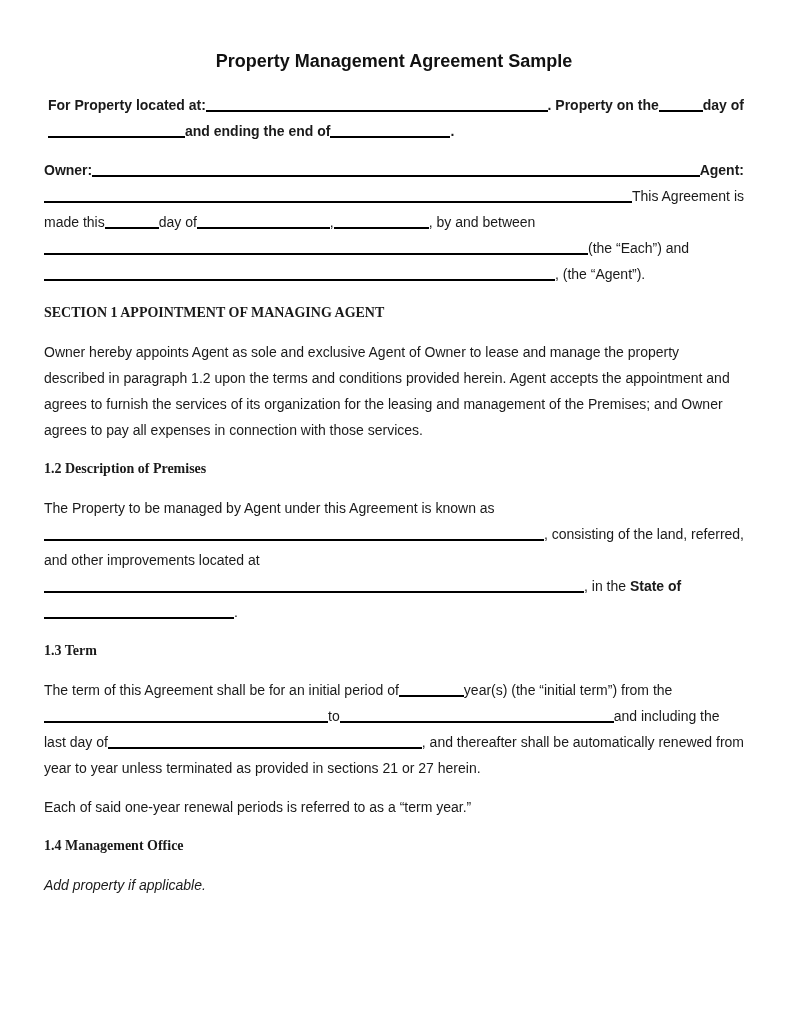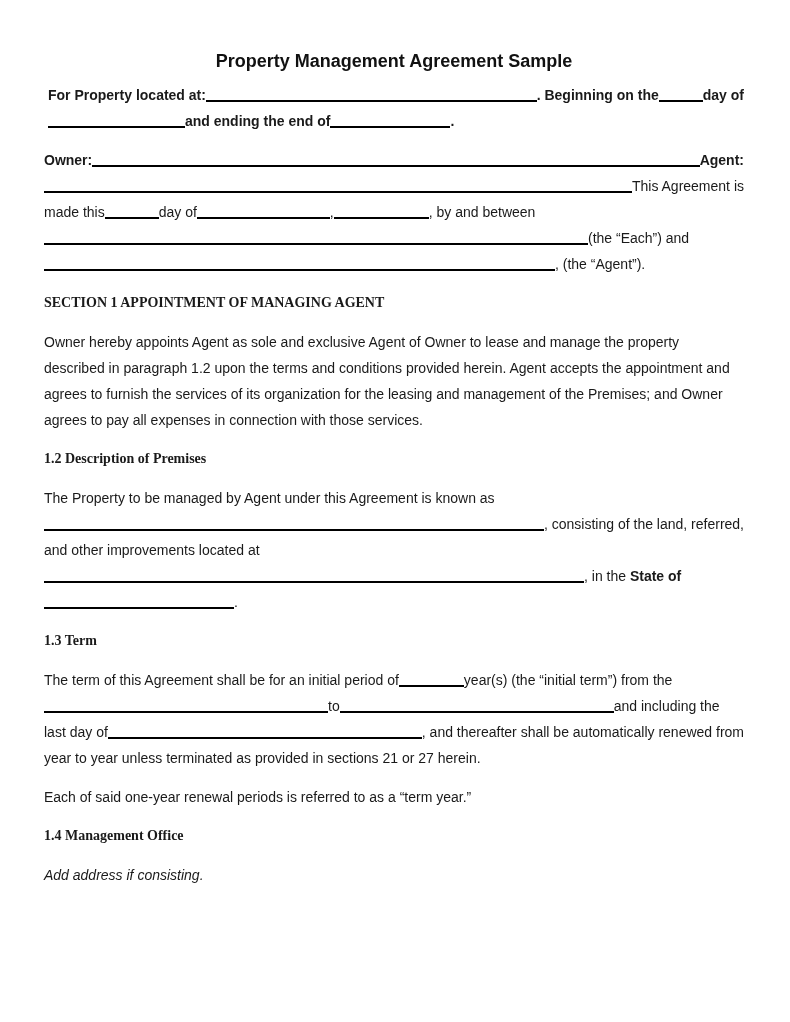--- a/index.html
+++ b/index.html
@@ -15,21 +15,21 @@
     font-size: 14px;
     color: #1a1a1a;
     line-height: 26px;
   }
   .doc-title {
     text-align: center;
     font-size: 18px;
     font-weight: 700;
     color: #111111;
     line-height: 26px;
-    margin-bottom: 8px;
+    margin-bottom: 18px;
   }
   .para { margin-bottom: 13px; }
   .line {
     display: flex;
     align-items: baseline;
     line-height: 26px;
     min-height: 26px;
   }
   .t { white-space: pre; }
   .bold { font-weight: 700; }
@@ -49,21 +49,21 @@
 <body>
 
 <div class="page">
 
   <div class="doc-title">Property Management Agreement Sample</div>
 
   <div class="para indent">
     <div class="line">
       <span class="t bold">For Property located at:</span>
       <span class="blank grow"></span>
-      <span class="t bold">. Beginning on the</span>
+      <span class="t bold">. Property on the</span>
       <span class="blank" style="width:44px"></span>
       <span class="t bold">day of</span>
     </div>
     <div class="line">
       <span class="blank" style="width:137px"></span>
       <span class="t bold">and ending the end of</span>
       <span class="blank" style="width:120px"></span>
       <span class="t bold">.</span>
     </div>
   </div>
@@ -162,17 +162,17 @@
 
   <div class="para">
     <div class="line">
       <span class="t">Each of said one-year renewal periods is referred to as a “term year.”</span>
     </div>
   </div>
 
   <div class="heading">1.4 Management Office</div>
   <div class="para">
     <div class="line">
-      <span class="t italic">Add address if consisting.</span>
+      <span class="t italic">Add property if applicable.</span>
     </div>
   </div>
 
 </div>
 
 </body></html>

